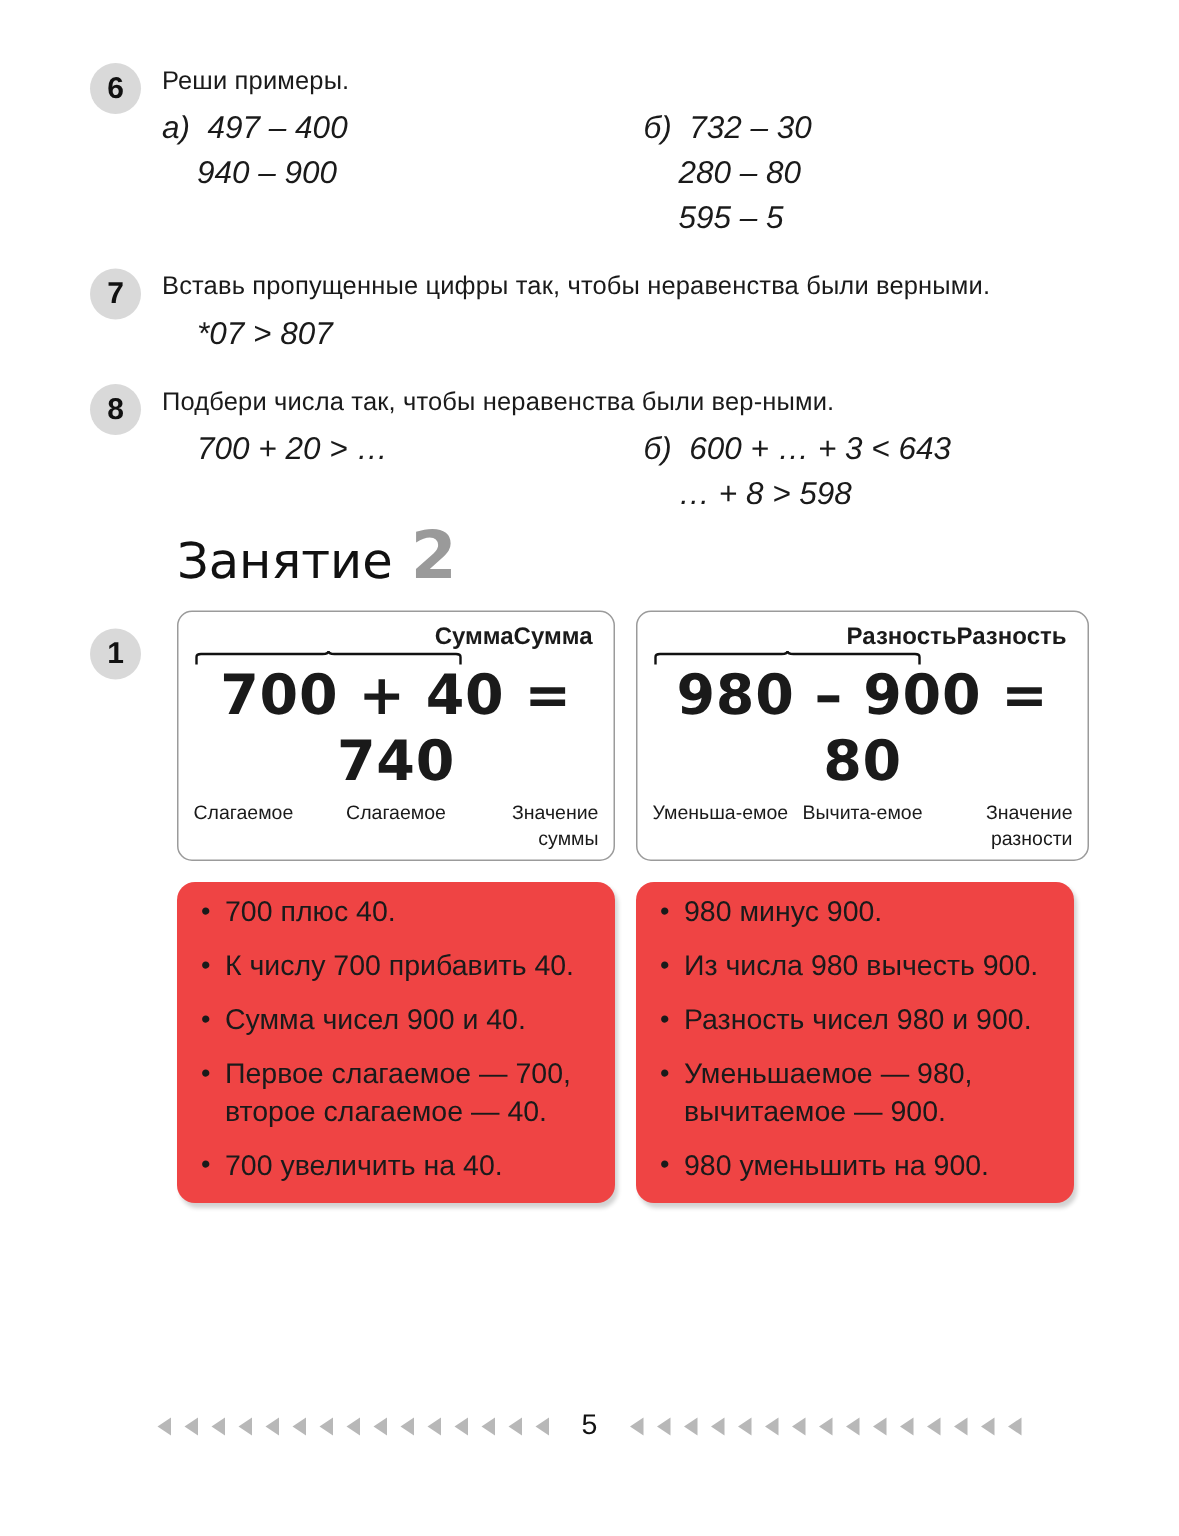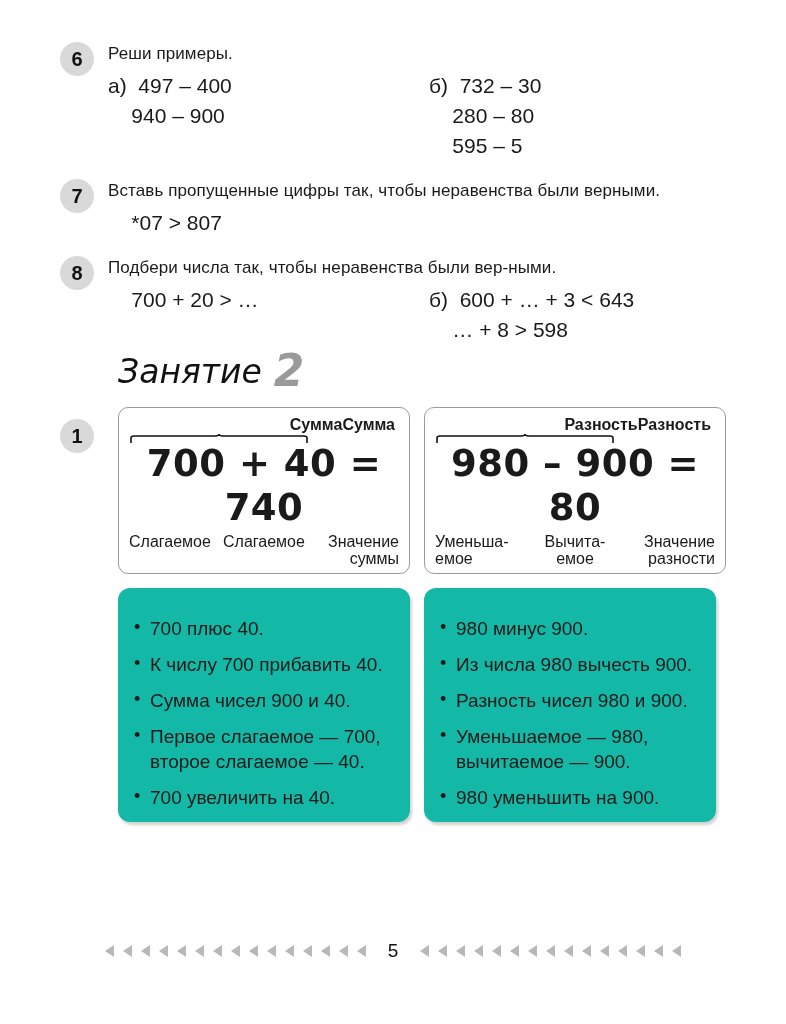--- a/index.html
+++ b/index.html
@@ -51,41 +51,41 @@
     flex: 1 1 auto;
   }
   .ex-title {
     font-size: 17px;
     line-height: 28px;
     letter-spacing: 0.1px;
   }
   .ex-cols {
     display: flex;
     margin-top: 3px;
+    font-style: italic;
   }
   .ex-col {
     width: 50%;
     box-sizing: border-box;
   }
   .ex-col.right {
     padding-left: 12px;
   }
   .ex-line {
     font-size: 21px;
     line-height: 30px;
     white-space: pre;
   }
 
   
   .lesson-head {
     margin-left: 58px;
     display: flex;
-    align-items: center;
+    align-items: flex-end;
     font-size: 34px;
-    font-style: italic;
   }
   .lesson-word {
     font-family: "DejaVu Sans", sans-serif;
     font-size: 33px;
     color: #111;
   }
   .lesson-num {
     font-family: "DejaVu Sans", sans-serif;
     font-size: 44px;
     font-weight: bold;
@@ -135,42 +135,42 @@
     font-weight: bold;
     font-size: 37px;
     text-align: center;
     line-height: 44px;
     letter-spacing: 0.5px;
     margin-top: -2px;
   }
   .panel-botrow {
     display: flex;
     justify-content: space-between;
-    font-size: 16px;
+    font-size: 13px;
     line-height: 17px;
     margin-top: 3px;
   }
   .panel-botrow span { display:block; }
   .bot-c1 { width: 33%; text-align: left; }
   .bot-c2 { width: 34%; text-align: center; }
   .bot-c3 { width: 33%; text-align: right; }
 
   
   .cards-row {
     display: flex;
     margin-top: 14px;
     margin-left: 58px;
     gap: 14px;
   }
   .card {
     width: 292px;
-    background: #14b8a6;
+    background: #ef4444;
     border-radius: 12px;
     box-sizing: border-box;
-    padding: 28px 14px 12px 16px;
+    padding: 8px 14px 12px 16px;
     box-shadow: 2px 3px 3px rgba(0,0,0,0.18);
   }
   .card ul {
     margin: 0;
     padding: 0;
     list-style: none;
   }
   .card li {
     font-size: 19px;
     line-height: 25px;

